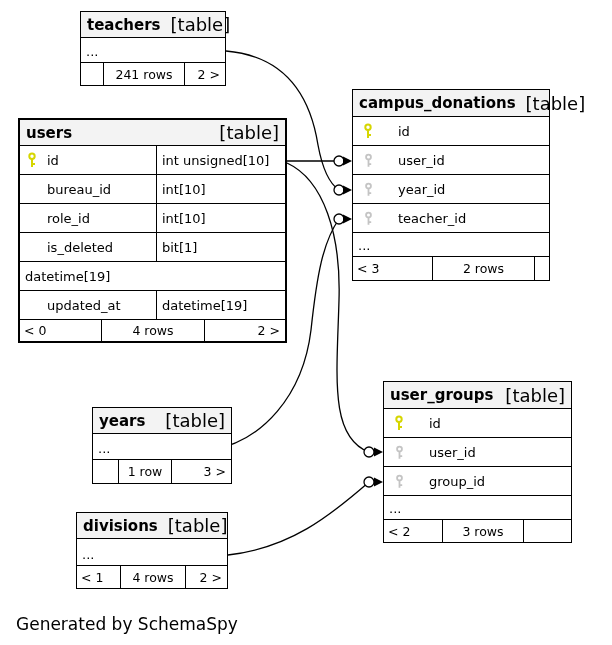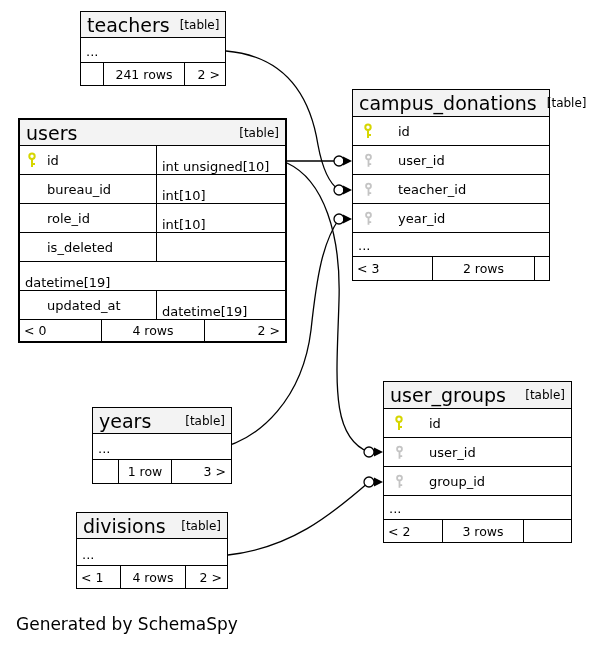--- a/index.html
+++ b/index.html
@@ -3,23 +3,23 @@
 <meta charset="utf-8">
 <style>
   html,body{margin:0;padding:0;background:#fff;}
   #canvas{position:relative;width:612px;height:645px;background:#fff;
           font-family:"DejaVu Sans","Liberation Sans",sans-serif;color:#000;overflow:hidden;}
   #rel-lines{position:absolute;left:0;top:0;z-index:0;}
   .tbl{position:absolute;background:#fff;border:1.5px solid #000;box-sizing:border-box;z-index:1;font-size:13px;}
   .tbl.thick{border-width:2.5px;}
   .hd{background:#f3f3f3;border-bottom:1.5px solid #000;display:flex;justify-content:space-between;
       align-items:center;padding:0 6px;box-sizing:border-box;}
-  .hd .nm{font-weight:normal;font-size:19px;cursor:pointer;}
-  .hd .tag{font-size:12px;margin-left:10px;}
-  .row{display:flex;align-items:flex-end;border-bottom:1px solid #000;box-sizing:border-box;height:29px;}
+  .hd .nm{font-weight:bold;font-size:15px;cursor:pointer;}
+  .hd .tag{font-size:18px;margin-left:10px;}
+  .row{display:flex;align-items:center;border-bottom:1px solid #000;box-sizing:border-box;height:29px;}
   .row:last-of-type{border-bottom:1px solid #000;}
   .ncell{display:flex;align-items:center;height:100%;box-sizing:border-box;padding-left:3px;}
   .with-type .ncell{width:137px;border-right:1px solid #000;}
   .kc{width:18px;display:flex;justify-content:center;align-items:center;}
   .wide-gap .kc{width:16px;margin-left:4px;}
   .cname{margin-left:6px;}
   .wide-gap .cname{margin-left:22px;}
   .tcell{flex:1;padding-left:5px;}
   .erow{display:flex;align-items:flex-end;padding:0 5px 3px 5px;border-bottom:1px solid #000;box-sizing:border-box;}
   .ft{display:flex;align-items:stretch;box-sizing:border-box;font-size:12.5px;}
@@ -105,20 +105,21 @@
           <span class="kc"></span>
         <span class="cname">role_id</span>
         </span>
       <span class="tcell">int[10]</span>
     </div>
     <div class="row">
       <span class="ncell">
           <span class="kc"></span>
         <span class="cname">is_deleted</span>
         </span>
+      <span class="tcell">bit[1]</span>
     </div>
     <div class="row">
       <span class="tcell">datetime[19]</span>
     </div>
     <div class="row">
       <span class="ncell">
           <span class="kc"></span>
         <span class="cname">updated_at</span>
         </span>
       <span class="tcell">datetime[19]</span>
@@ -158,32 +159,32 @@
       </span>
     </div>
     <div class="row">
       <span class="ncell">
         <span class="kc">
           <svg width="9" height="15" viewBox="0 0 10 16">
               <circle cx="5" cy="4.2" r="2.7" fill="none" stroke-width="2" stroke="#c4c4c4"></circle>
               <path d="M5 6.9 L5 15 M5 12 L8 12" fill="none" stroke-width="2" stroke="#c4c4c4"></path>
             </svg>
         </span>
+        <span class="cname">year_id</span>
+      </span>
+    </div>
+    <div class="row">
+      <span class="ncell">
+        <span class="kc">
+          <svg width="9" height="15" viewBox="0 0 10 16">
+              <circle cx="5" cy="4.2" r="2.7" fill="none" stroke-width="2" stroke="#c4c4c4"></circle>
+              <path d="M5 6.9 L5 15 M5 12 L8 12" fill="none" stroke-width="2" stroke="#c4c4c4"></path>
+            </svg>
+        </span>
         <span class="cname">teacher_id</span>
-      </span>
-    </div>
-    <div class="row">
-      <span class="ncell">
-        <span class="kc">
-          <svg width="9" height="15" viewBox="0 0 10 16">
-              <circle cx="5" cy="4.2" r="2.7" fill="none" stroke-width="2" stroke="#c4c4c4"></circle>
-              <path d="M5 6.9 L5 15 M5 12 L8 12" fill="none" stroke-width="2" stroke="#c4c4c4"></path>
-            </svg>
-        </span>
-        <span class="cname">year_id</span>
       </span>
     </div>
     <div class="erow" style="height:24px;">...</div>
     <div class="ft" style="height:23px;">
       <span class="fc" style="width:80px;">&lt; 3</span>
       <span class="fc mid" style="width:102px;">2 rows</span>
       <span class="fc last"></span>
     </div>
   </div>
 

